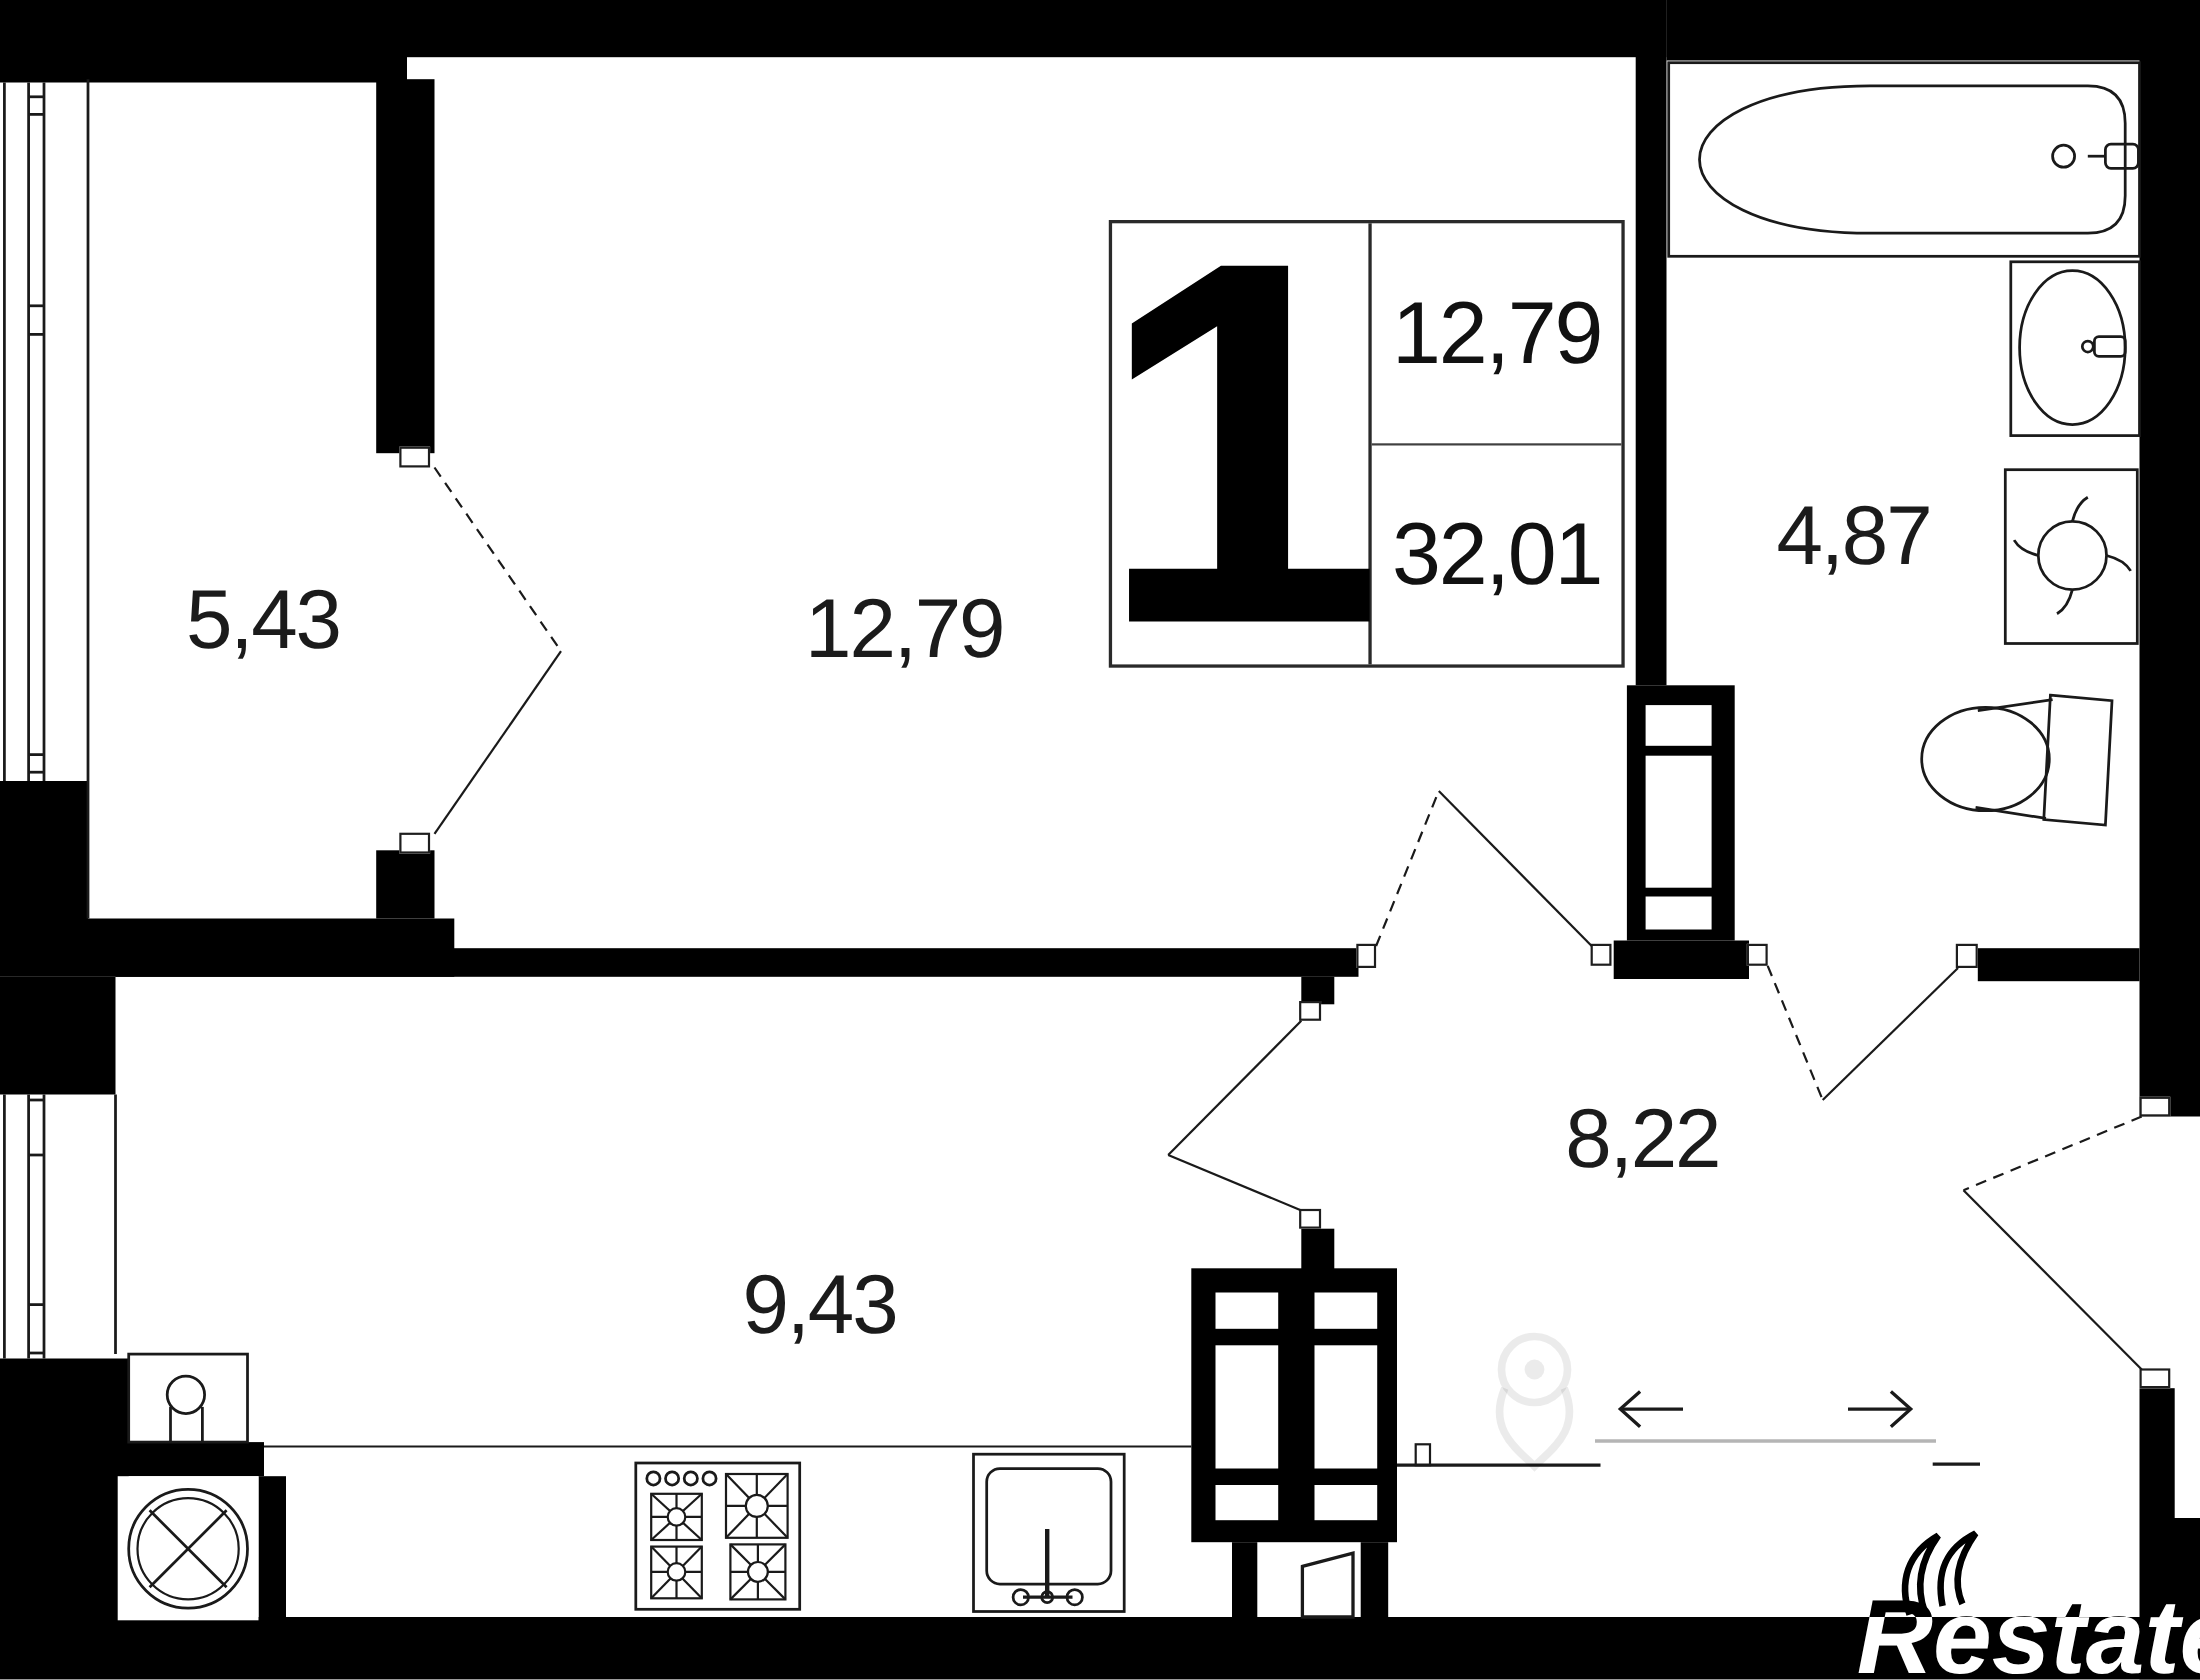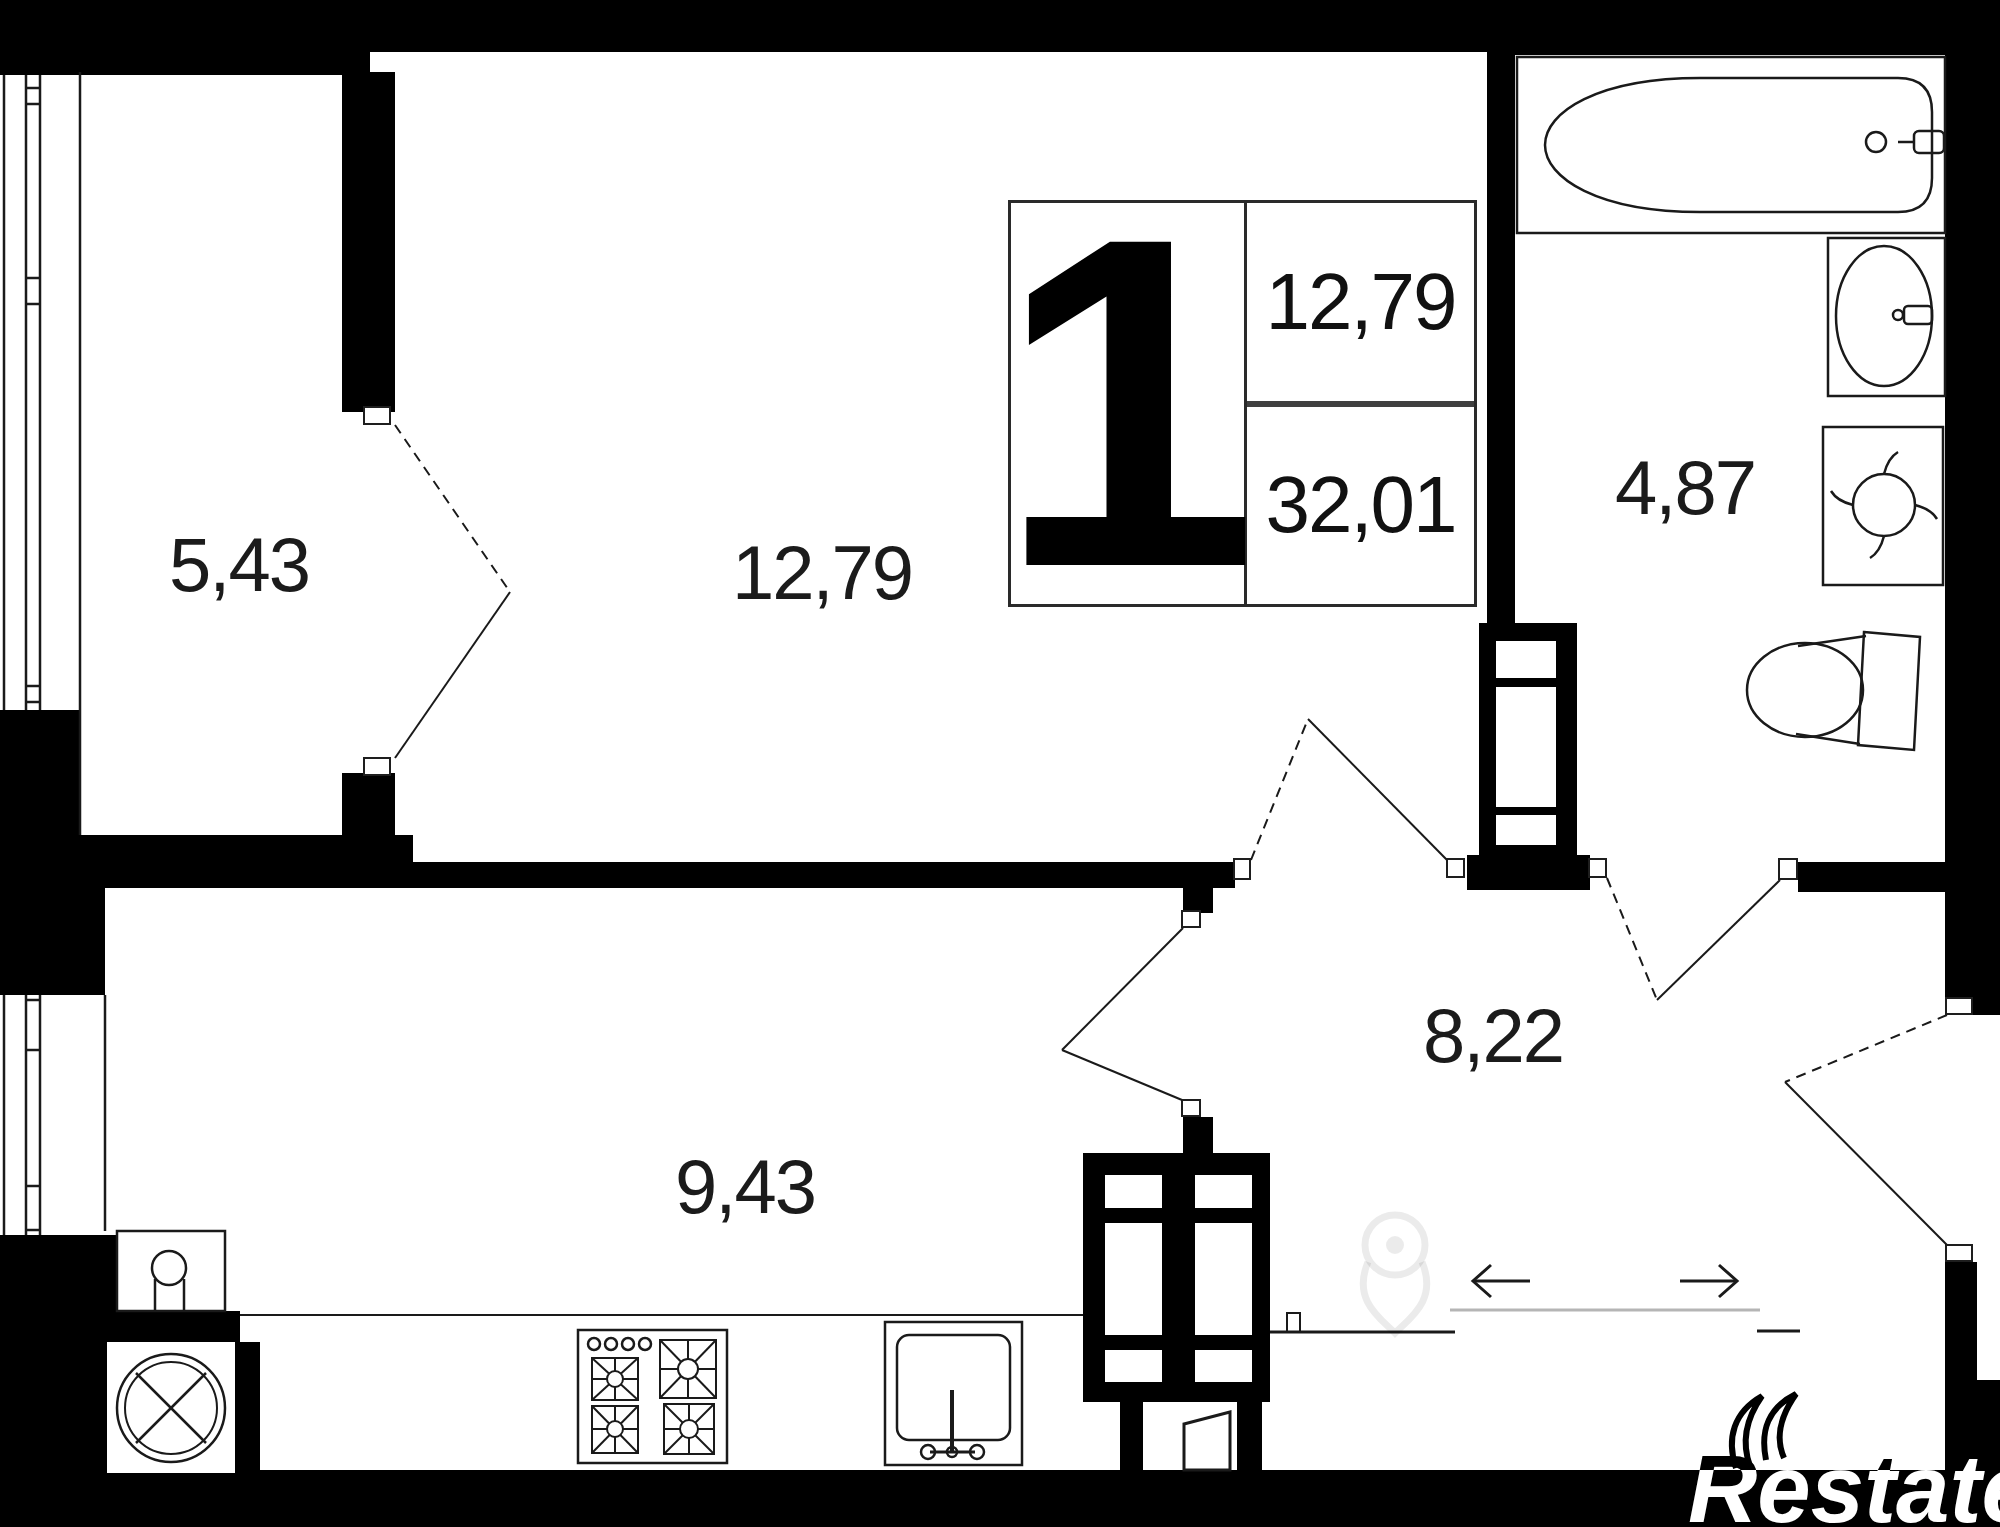--- a/index.html
+++ b/index.html
@@ -11,21 +11,21 @@
   .lines{position:absolute;left:0;top:0;}
   .label{position:absolute;transform:translate(-50%,-50%);font-size:76px;color:#1b1b1b;
          letter-spacing:-2px;white-space:nowrap;}
   .card{position:absolute;left:1008px;top:200px;width:469px;height:407px;background:#ffffff;
         border:3px solid #2a2a2a;box-sizing:border-box;display:flex;}
   .card-left{width:236px;display:flex;align-items:center;justify-content:center;
              border-right:3px solid #2a2a2a;box-sizing:border-box;}
   .card-number{font-size:470px;line-height:0.78;font-weight:700;color:#000;}
   .card-right{flex:1;display:flex;flex-direction:column;}
   .card-row{flex:1;display:flex;align-items:center;justify-content:center;font-size:80px;
-            letter-spacing:-2px;color:#111;border-top:6px solid #404040;box-sizing:border-box;}
+            letter-spacing:-2px;color:#111;border-top:2px solid #404040;box-sizing:border-box;}
   .card-row:first-child{border-top:none;}
   .wm-portal{position:absolute;left:1442px;top:1238px;font-size:118px;font-weight:700;
              color:rgba(0,0,0,0.07);letter-spacing:2px;}
   .wm-brand-wrap{position:absolute;left:0;top:0;width:2000px;height:1527px;
                  mix-blend-mode:difference;pointer-events:none;}
   .wm-brand{position:absolute;left:1688px;top:1434px;font-size:96px;font-style:italic;
             font-weight:700;color:#ffffff;letter-spacing:0px;}
 </style>
 </head>
 <body>

